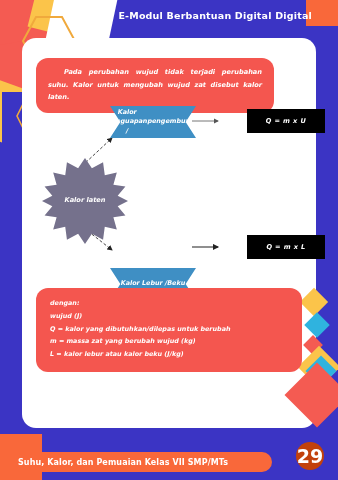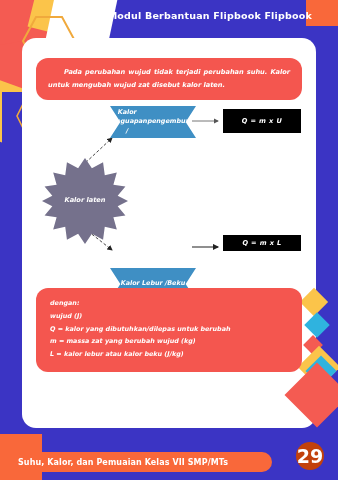--- a/index.html
+++ b/index.html
@@ -49,21 +49,21 @@
   
   .header-title{
     position:absolute;right:26px;top:10px;
     color:#ffffff;font-size:9.5px;font-weight:bold;
     letter-spacing:.2px;white-space:nowrap;
     font-family:"DejaVu Sans", sans-serif;
   }
 
   
   .intro{
-    position:absolute;left:36px;top:58px;width:266px;
+    position:absolute;left:36px;top:58px;width:238px;
     background:#f4564f;border-radius:12px;
     padding:8px 12px 9px 12px;box-sizing:border-box;
     color:#ffffff;font-size:6.6px;line-height:1.9;
     font-style:italic;font-weight:bold;text-align:justify;
   }
   .intro .ind{display:inline-block;width:16px;}
 
   
   .diagram{position:absolute;left:22px;top:100px;width:294px;height:190px;}
 
@@ -90,23 +90,24 @@
     text-align:center;line-height:1.45;
   }
   .ribbon-1{left:88px;top:6px;width:86px;height:32px;}
   .ribbon-2{left:88px;top:132px;width:86px;height:32px;margin-top:36px;}
 
   .formula{
     position:absolute;background:#000000;
     display:flex;align-items:center;justify-content:center;
     color:#ffffff;font-size:6.6px;font-weight:bold;font-style:italic;
     letter-spacing:.4px;
+    margin-left:24px;
   }
   .formula-1{left:201px;top:9px;width:78px;height:24px;}
-  .formula-2{left:201px;top:135px;width:78px;height:16px;}
+  .formula-2{left:201px;top:135px;width:78px;height:24px;}
 
   .conn{position:absolute;left:0;top:0;width:294px;height:190px;}
 
   
   .legend{
     position:absolute;left:36px;top:288px;width:266px;
     background:#f4564f;border-radius:12px;
     padding:9px 14px 11px 14px;box-sizing:border-box;
     color:#ffffff;font-size:6.4px;line-height:2.0;
     font-style:italic;font-weight:bold;
@@ -145,21 +146,21 @@
 
   <svg class="hexsvg" style="left:22px;top:14px;" width="54" height="54" viewBox="0 0 54 54">
     <polygon points="14,3 40,3 53,27 40,51 14,51 1,27" fill="none" stroke="#f0a93c" stroke-width="2"></polygon>
   </svg>
   <svg class="hexsvg" style="left:15px;top:98px;" width="36" height="36" viewBox="0 0 36 36">
     <polygon points="10,2 26,2 34,18 26,34 10,34 2,18" fill="none" stroke="#f0a93c" stroke-width="1.6"></polygon>
   </svg>
 
   <div class="deco tr-orange"></div>
 
-  <div class="header-title">E-Modul Berbantuan Flipbook Flipbook</div>
+  <div class="header-title">E-Modul Berbantuan Digital Digital</div>
 
   <div class="sheet"></div>
 
   <div class="deco dia d1"></div>
   <div class="deco dia d2"></div>
   <div class="deco dia d3"></div>
   <div class="deco dia d4"></div>
   <div class="deco dia d5"></div>
   <div class="deco dia d6"></div>
 

